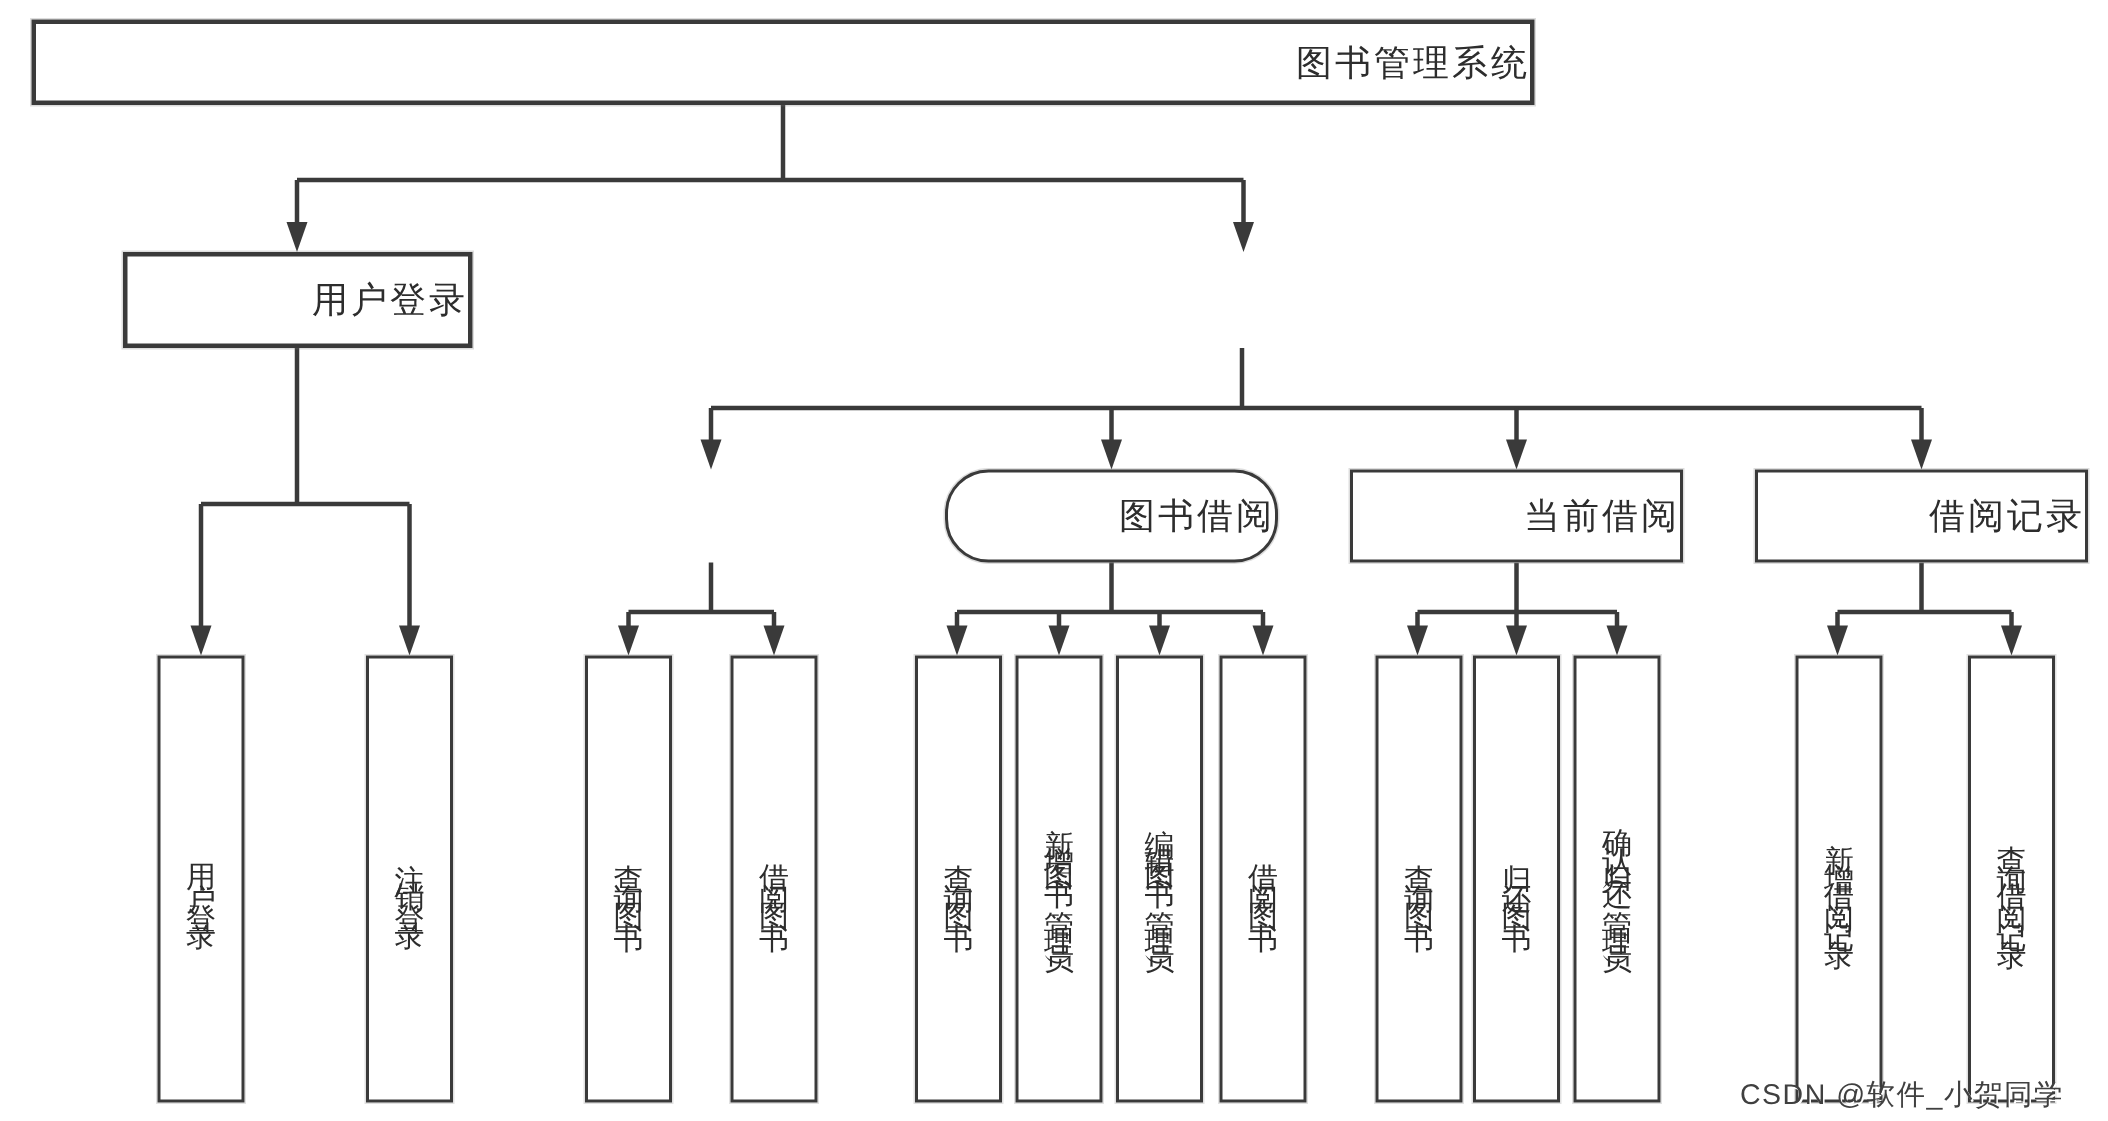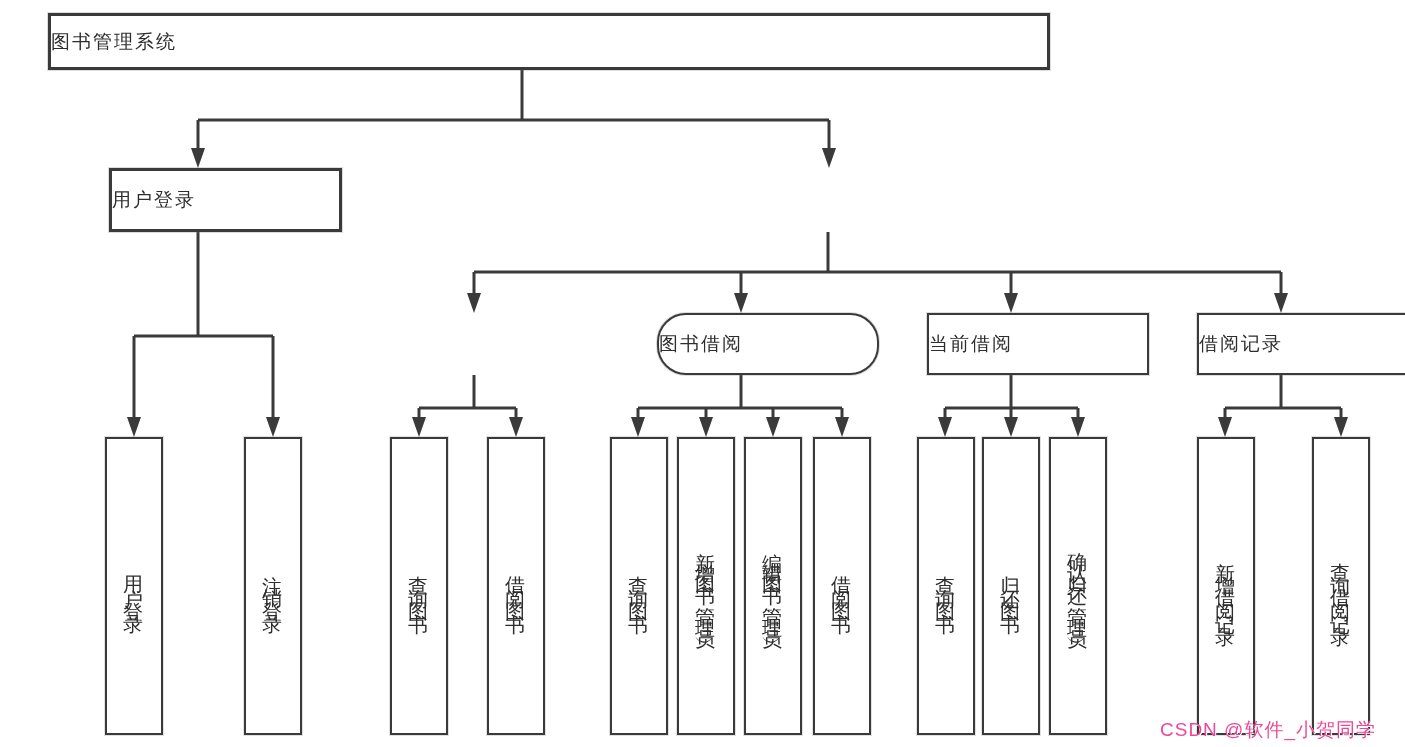--- a/index.html
+++ b/index.html
@@ -23,25 +23,24 @@
     pointer-events: none;
   }
   .node {
     position: absolute;
     box-sizing: border-box;
     background: #ffffff;
     border: 3px solid #3a3a3a;
     color: #2d2d2d;
     display: flex;
     align-items: center;
-    justify-content: flex-start;
-    font-size: 19px;
+    justify-content: flex-end;
+    font-size: 24px;
     letter-spacing: 2px;
     box-shadow: 0 0 0 1px rgba(120,120,120,0.25);
-    margin-left: 27px;
   }
   .node.lvl0 { left: 21px;  top: 13px;  width: 1002px; height: 57px; }
   .node.lvl1 { top: 168px; width: 233px; height: 64px; }
   .node.lvl2 { top: 313px; width: 222px; height: 62px; border-width: 2.5px; }
   .leaf {
     position: absolute;
     top: 437px;
     width: 58px;
     height: 298px;
     box-sizing: border-box;
@@ -59,21 +58,21 @@
     box-shadow: 0 0 0 1px rgba(120,120,120,0.22);
   }
   .leaf.tight { letter-spacing: 11px; }
   .watermark {
     position: absolute;
     left: 1160px;
     top: 717px;
     width: 245px;
     font-size: 19px;
     letter-spacing: 1px;
-    color: #ec4899;
+    color: #404040;
     text-shadow: 1px 1px 0 #ffffff;
     white-space: nowrap;
     z-index: 5;
   }
 </style>
 </head>
 <body>
 
 <div class="canvas">
 

